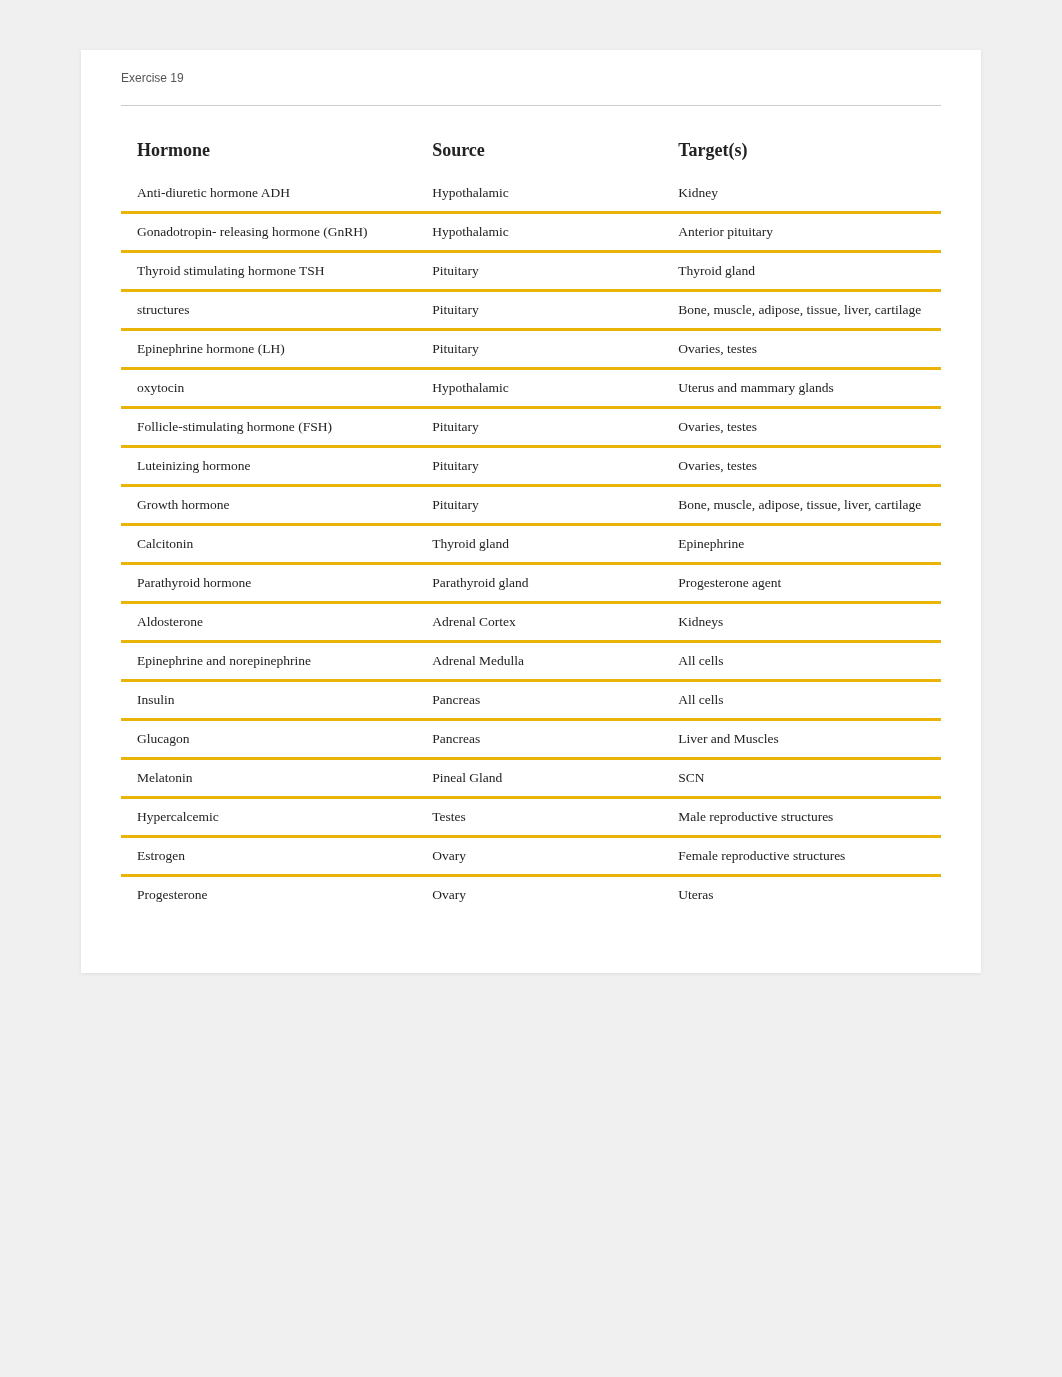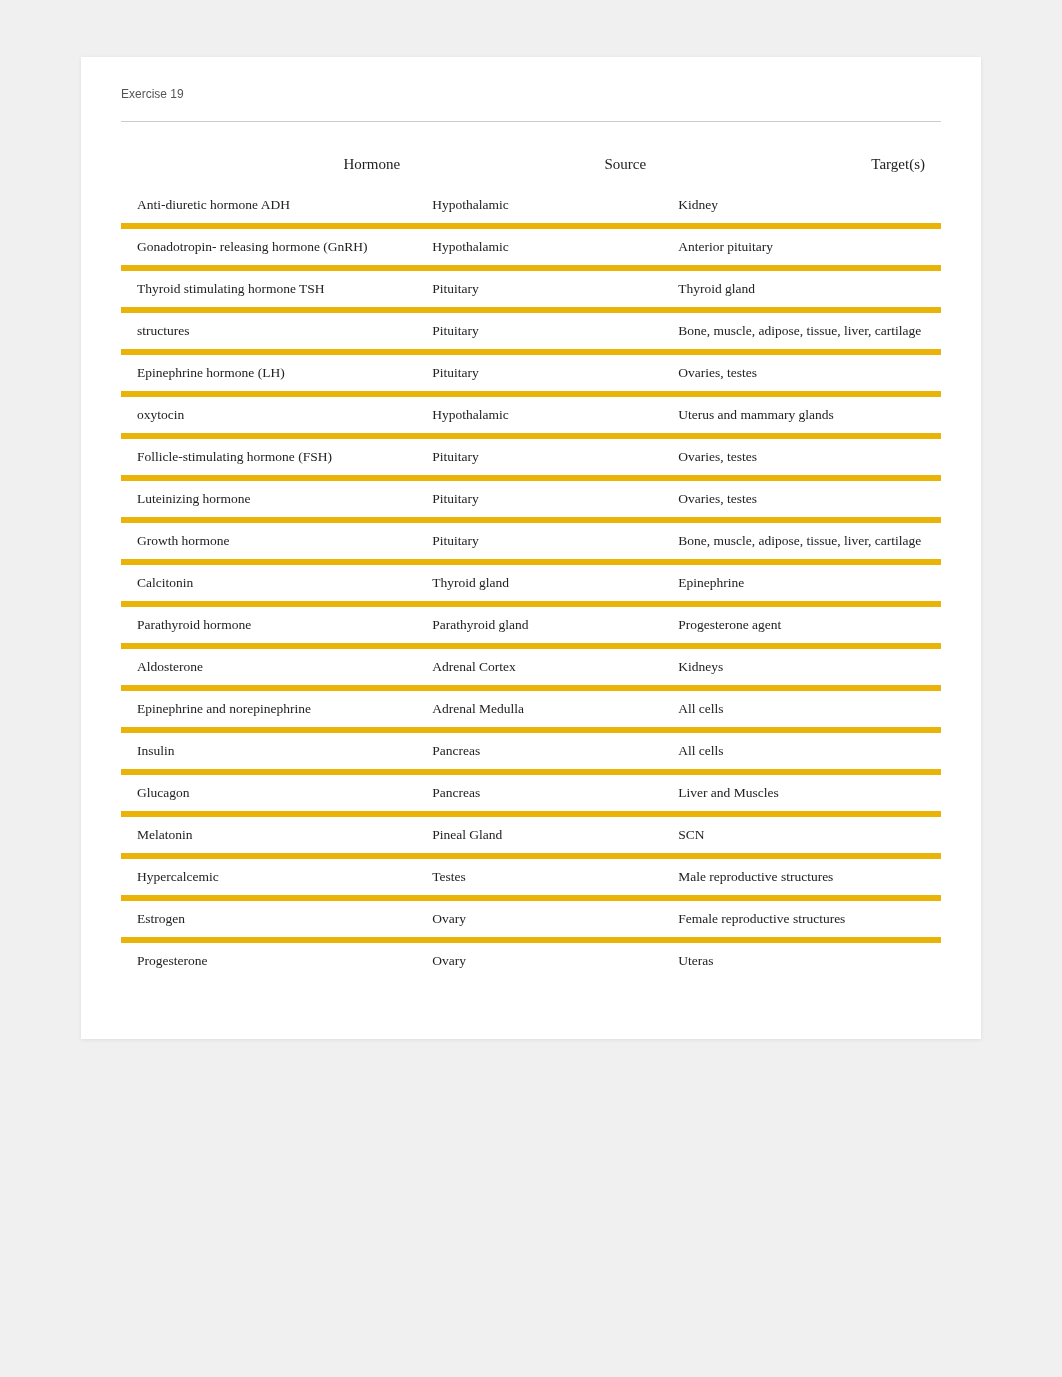--- a/index.html
+++ b/index.html
@@ -7,22 +7,22 @@
       background: #f0f0f0;
       font-family: Georgia, 'Times New Roman', serif;
       font-size: 14px;
       color: #222;
       padding: 40px 20px;
       min-height: 1377px;
     }
     .page {
       background: #fff;
       max-width: 900px;
-      margin: 17px auto;
-      padding: 30px 40px 60px 40px;
+      margin: 10px auto;
+      padding: 21px 40px 60px 40px;
       box-shadow: 0 1px 4px rgba(0,0,0,0.08);
     }
     .exercise-label {
       font-size: 12px;
       color: #555;
       margin-bottom: 20px;
       font-family: Arial, sans-serif;
     }
     .divider {
       border: none;
@@ -31,32 +31,32 @@
     }
     table {
       width: 100%;
       border-collapse: collapse;
       margin-top: 10px;
     }
     thead tr {
       border-bottom: 2px solid #bbb;
     }
     th {
-      font-weight: normal;
-      font-size: 15px;
+      font-weight: bold;
+      font-size: 18px;
       padding: 14px 16px;
-      text-align: right;
+      text-align: left;
     }
     td {
       padding: 10px 16px;
       vertical-align: top;
       font-size: 13.5px;
     }
     tr {
-      border-bottom: 6px solid #eab308;
+      border-bottom: 3px solid #eab308;
     }
     tr:last-child {
       border-bottom: none;
     }
     col.col1 { width: 36%; }
     col.col2 { width: 30%; }
     col.col3 { width: 34%; }
     .sub {
       font-size: 10px;
       vertical-align: sub;

